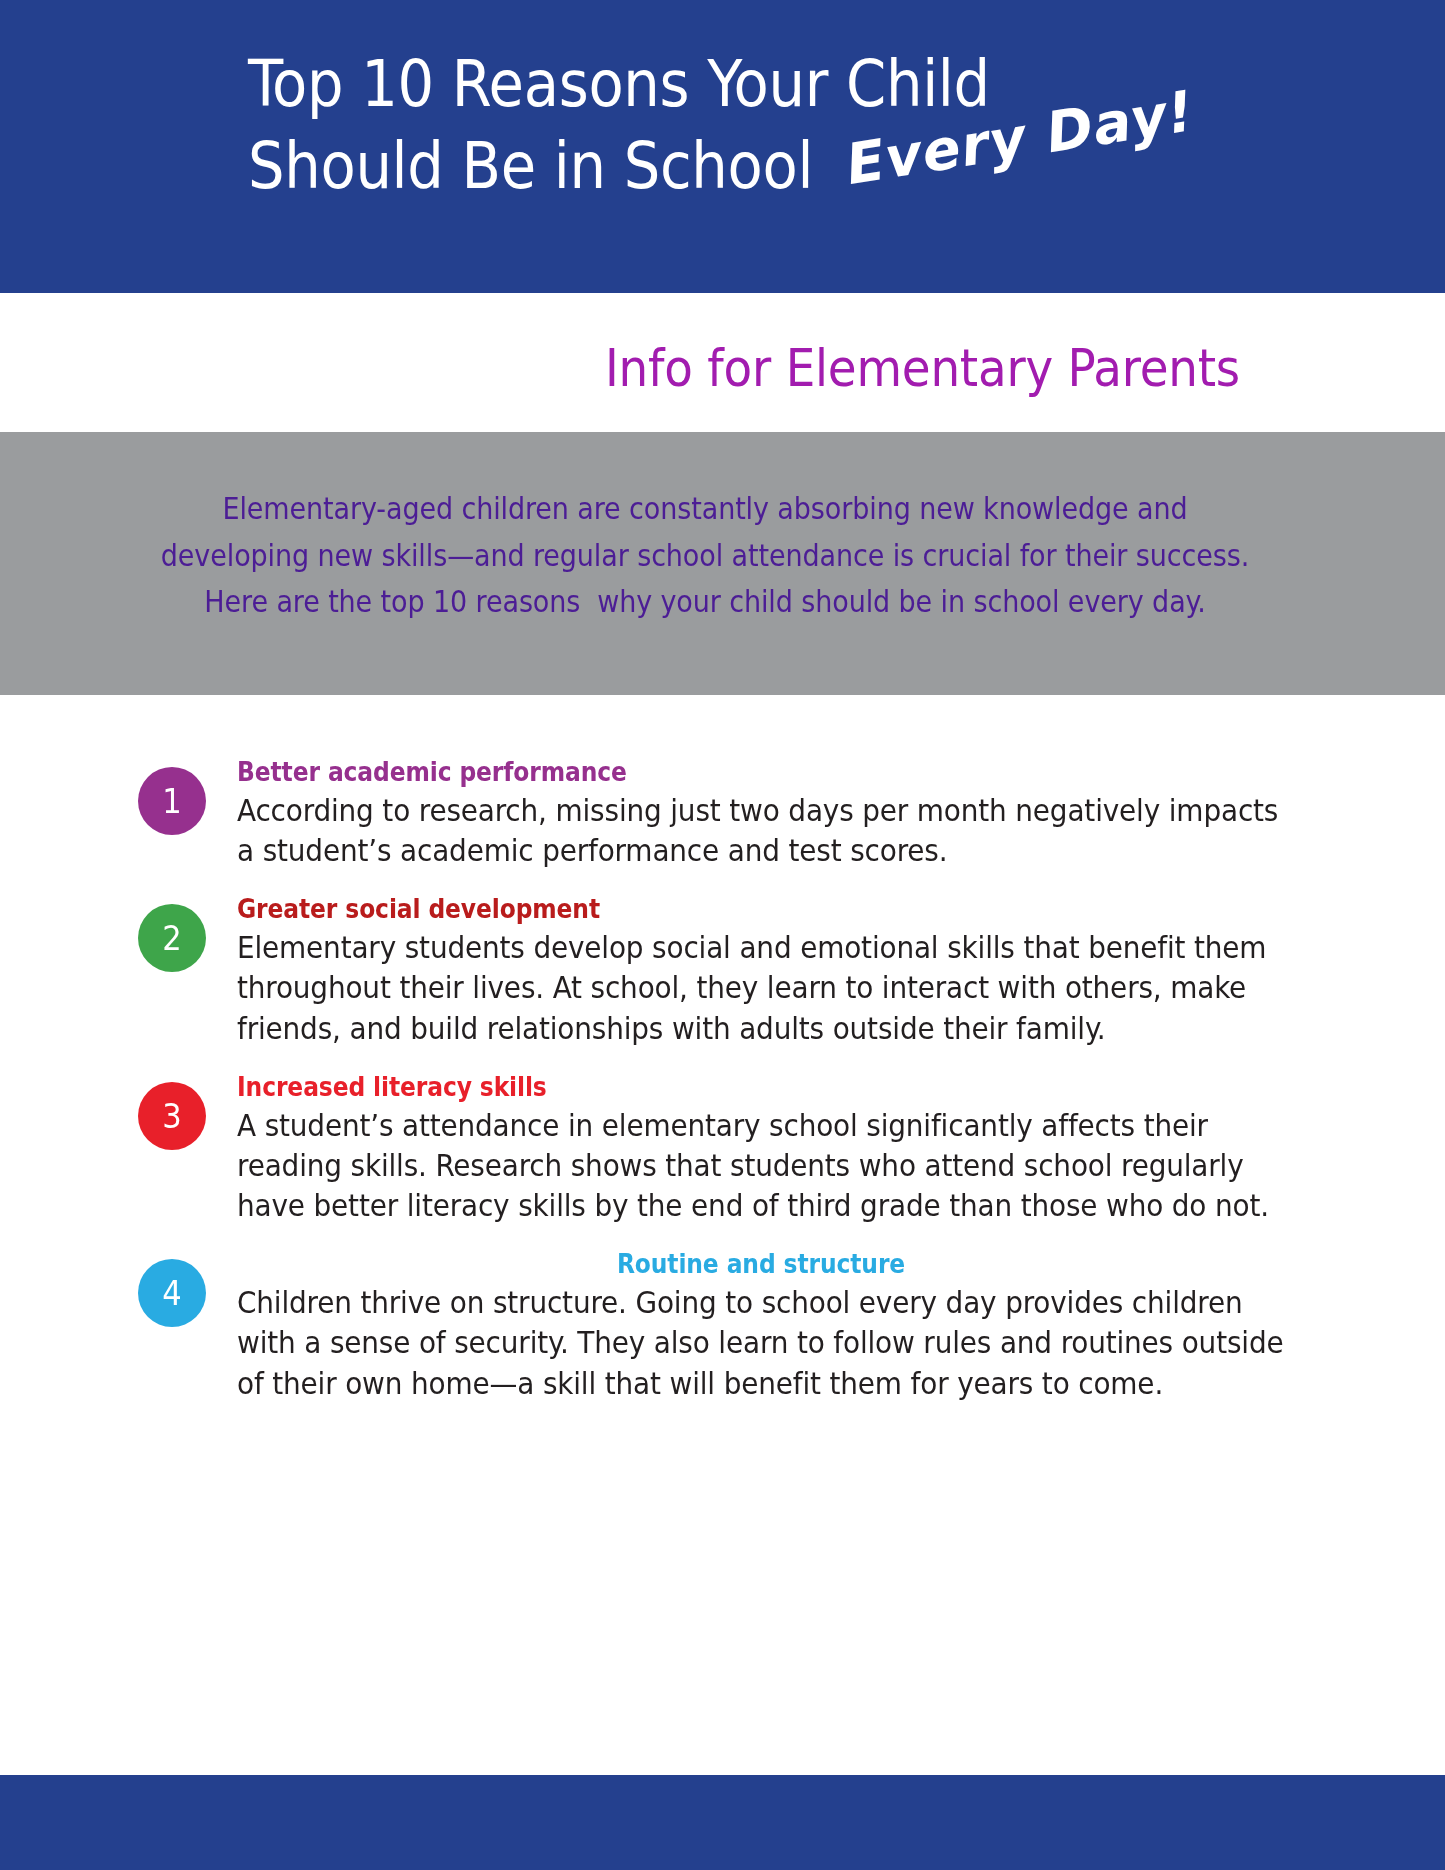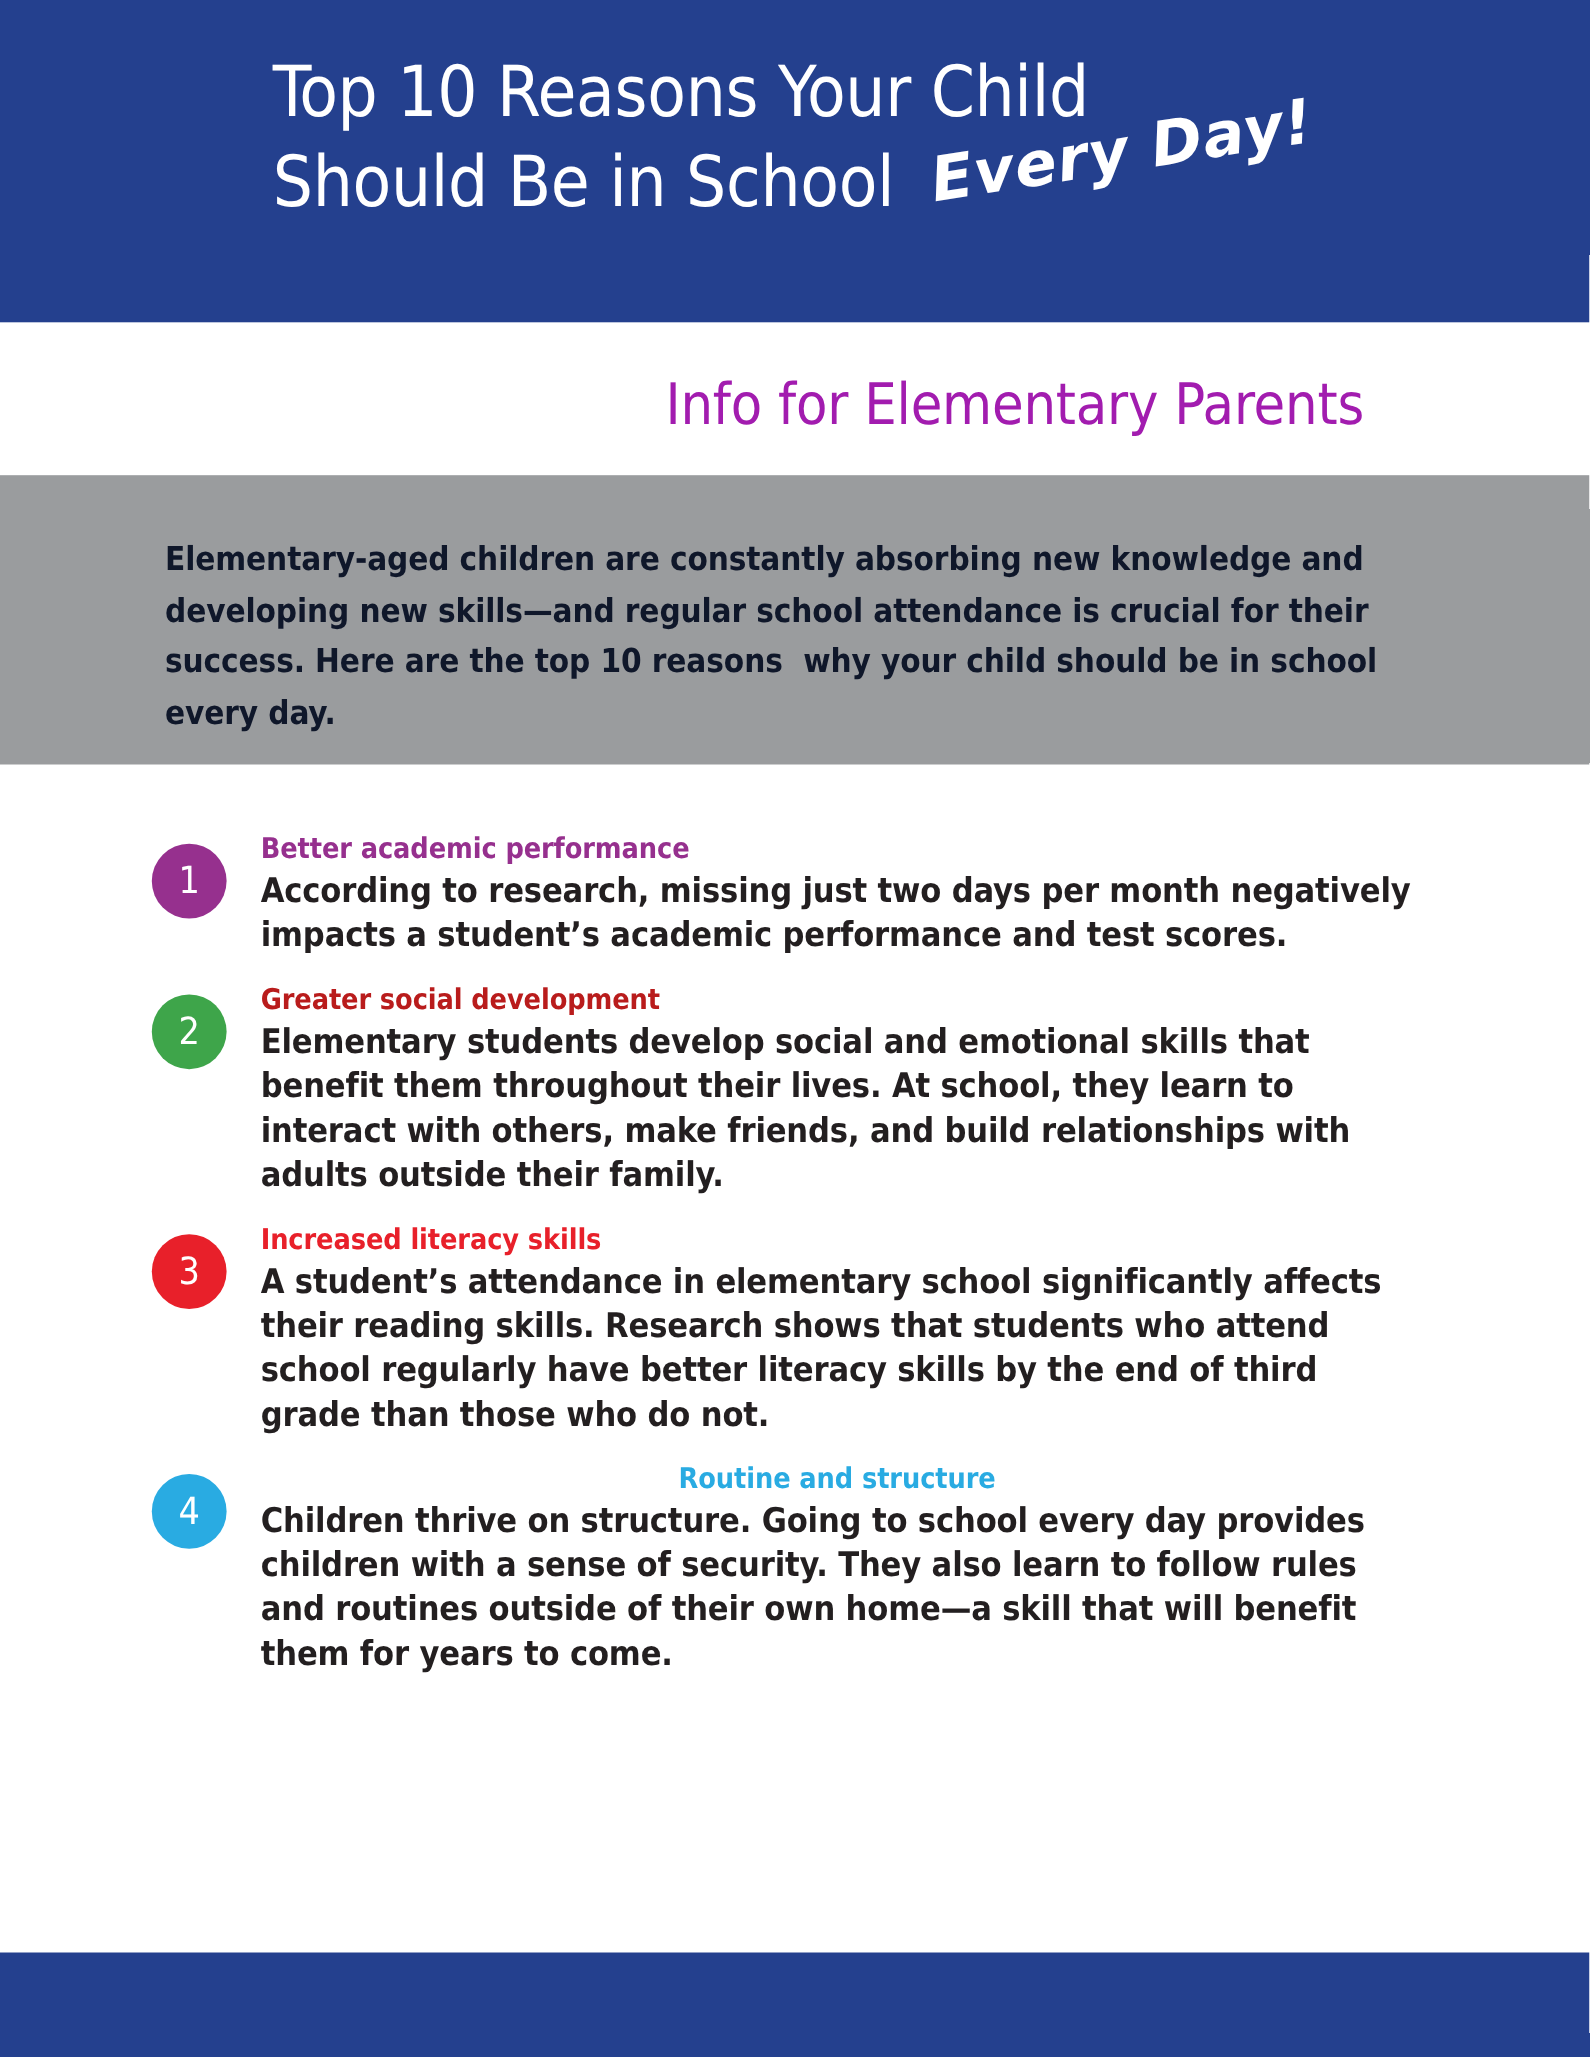--- a/index.html
+++ b/index.html
@@ -68,27 +68,28 @@
     top: 432px;
     width: 1445px;
     height: 263px;
     background: #9A9C9E;
   }
   #intro-text {
     position: absolute;
     left: 150px;
     top: 54px;
     width: 1110px;
-    color: #0f172a;
+    color: #4c1d95;
     font-family: "DejaVu Sans Condensed", "Liberation Sans Narrow", "Liberation Sans", sans-serif;
     font-size: 30px;
-    font-weight: 700;
+    font-weight: 400;
     line-height: 1.55;
     letter-spacing: -0.1px;
     white-space: pre-wrap;
+    text-align: center;
   }
 
   
   #reason-list {
     position: absolute;
     left: 0;
     top: 757px;
     width: 1445px;
   }
   .reason-item {
@@ -120,21 +121,21 @@
     font-family: "DejaVu Sans Condensed", "Liberation Sans Narrow", "Liberation Sans", sans-serif;
     font-size: 26px;
     font-weight: 700;
     line-height: 1.18;
     letter-spacing: -0.1px;
     margin: 0 0 2px 0;
   }
   .reason-text {
     font-family: "DejaVu Sans Condensed", "Liberation Sans Narrow", "Liberation Sans", sans-serif;
     font-size: 31px;
-    font-weight: 700;
+    font-weight: 400;
     color: #231F20;
     line-height: 1.30;
     letter-spacing: -0.15px;
     margin: 0;
   }
 
   
   #footer-bar {
     position: absolute;
     left: 0;

